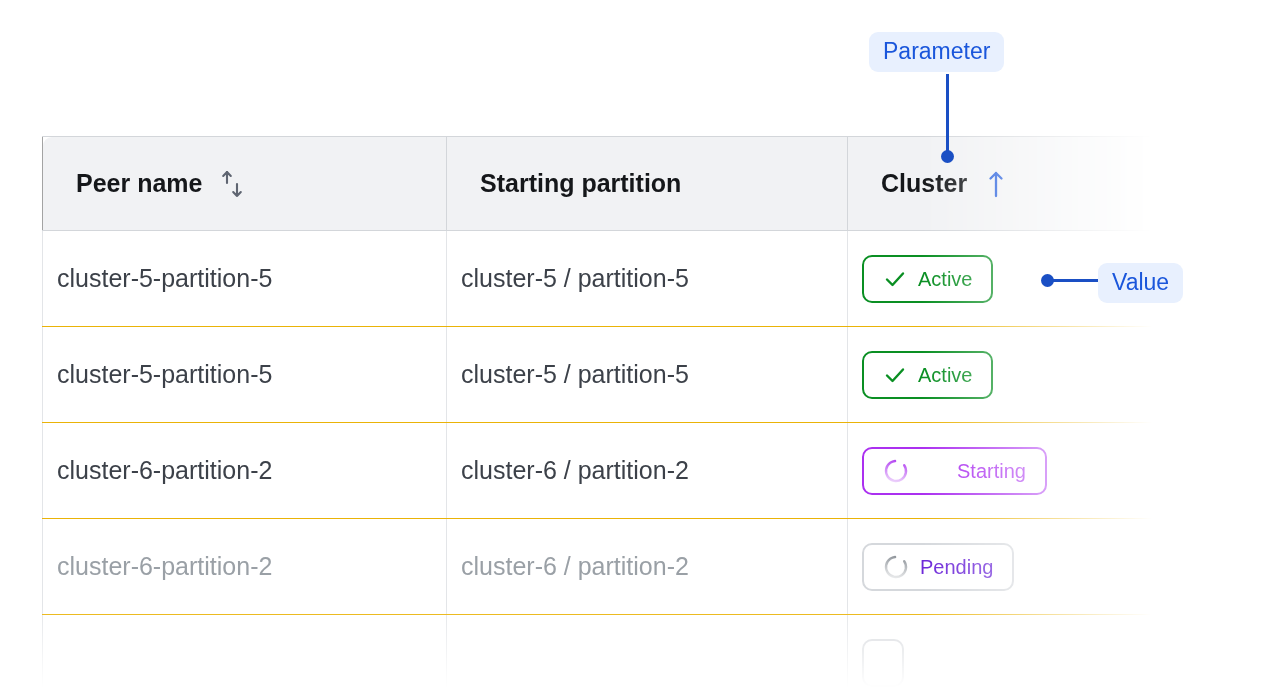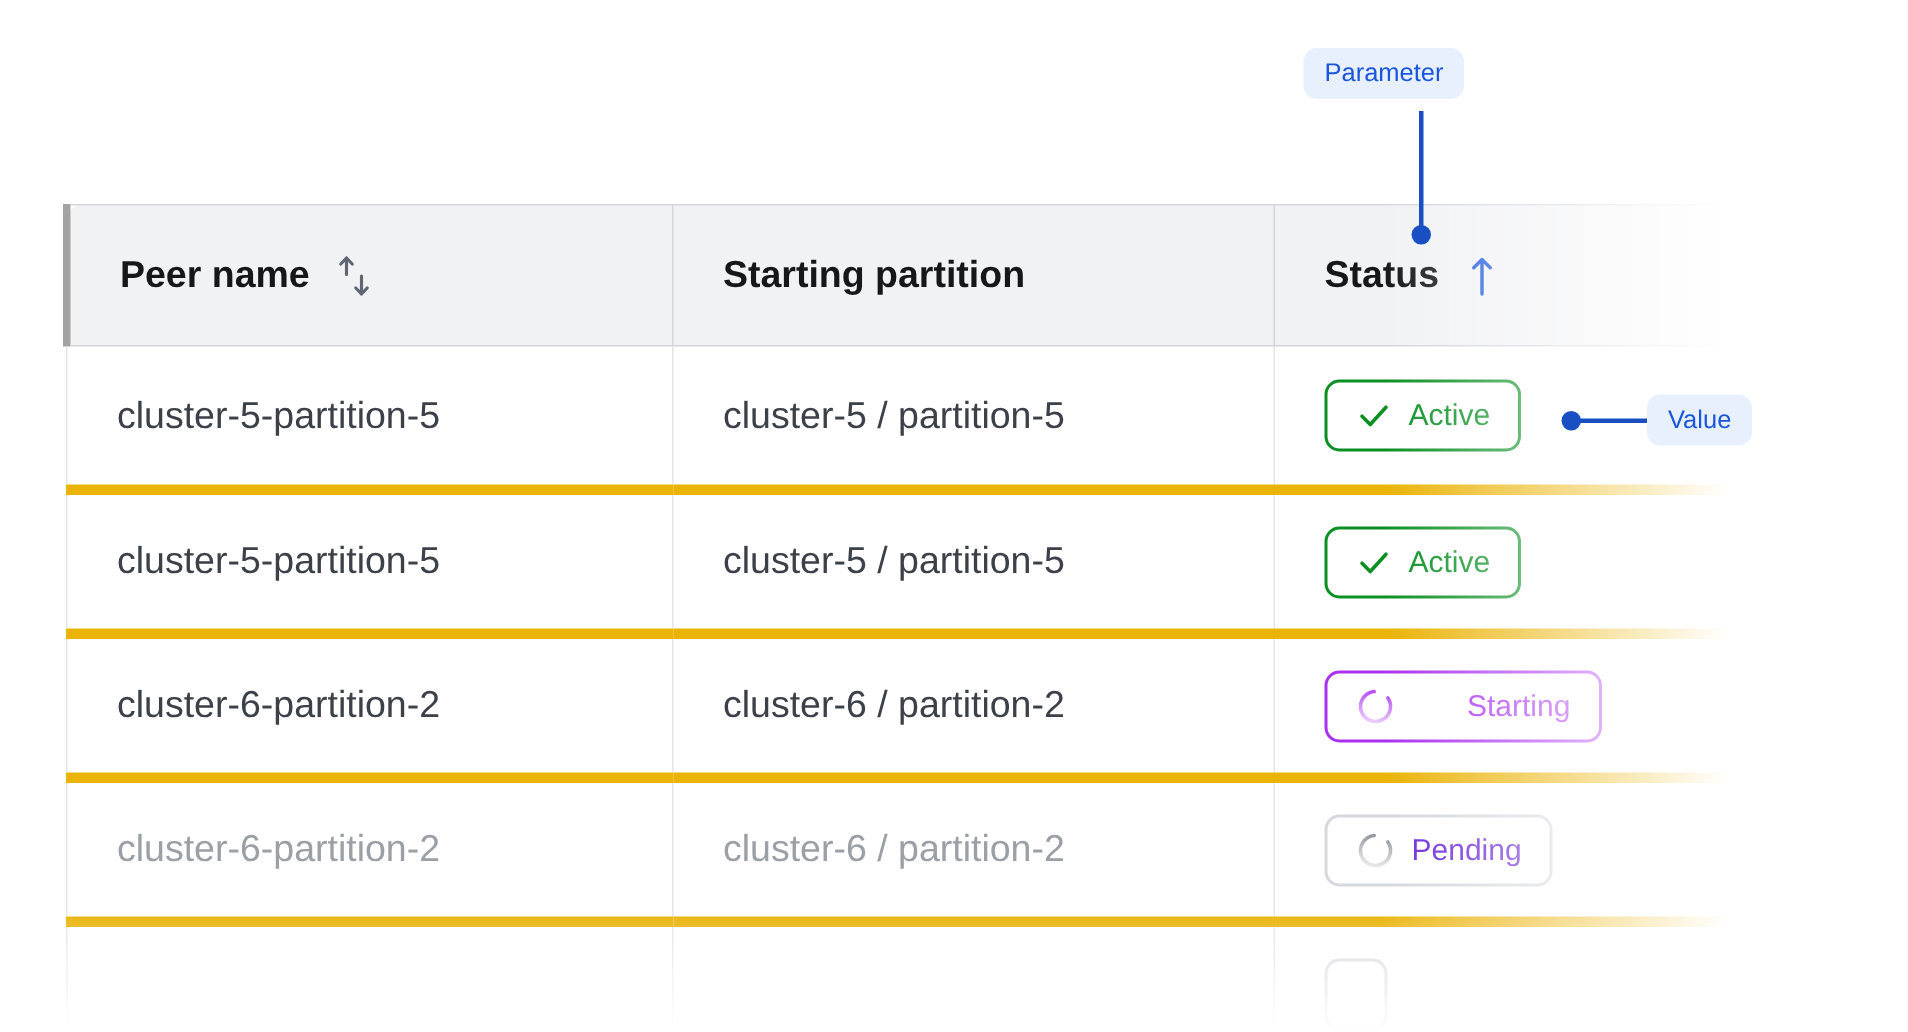--- a/index.html
+++ b/index.html
@@ -13,21 +13,21 @@
     font-family: "Liberation Sans", sans-serif;
     overflow: hidden;
     position: relative;
   }
 
   
   .annot-badge {
     position: absolute;
     background: #e8f0fe;
     color: #1a56db;
-    font-size: 17px;
+    font-size: 23px;
     font-weight: 400;
     border-radius: 9px;
     padding: 8px 14px 9px 14px;
     line-height: 1;
     white-space: nowrap;
     z-index: 40;
   }
   #parameter-badge { left: 869px; top: 32px; }
   #value-badge { left: 1098px; top: 263px; }
 
@@ -91,38 +91,38 @@
     text-align: left;
     font-size: 25px;
     font-weight: 700;
     color: #15171a;
     border-bottom: 1px solid #d3d6da;
     border-right: 1px solid #d3d6da;
     box-sizing: border-box;
     vertical-align: middle;
   }
   .data-table thead th:first-child {
-    border-left: 5px solid #a3a3a3;
+    border-left: 1px solid #a3a3a3;
     border-top: 1px solid #d3d6da;
     border-top-left-radius: 9px;
   }
   .data-table thead th:not(:first-child) { border-top: 1px solid #d3d6da; }
 
   .th-inner {
     display: flex;
     align-items: center;
     gap: 16px;
   }
 
   .data-table tbody td {
     height: 96px;
-    padding: 0 0 0 33px;
+    padding: 0 0 0 14px;
     font-size: 25px;
     color: #3c4149;
-    border-bottom: 7px solid #eab308;
+    border-bottom: 1px solid #eab308;
     border-right: 1px solid #e3e5e8;
     border-left: none;
     box-sizing: border-box;
     vertical-align: middle;
     background: #ffffff;
     white-space: nowrap;
   }
   .data-table tbody td:first-child { border-left: 1px solid #e3e5e8; }
   .data-table tbody tr.dim td { color: #9aa0a6; }
 
@@ -181,21 +181,21 @@
             </span>
           </span>
         </th>
         <th>
           <span class="th-inner">
             <span>Starting partition</span>
           </span>
         </th>
         <th>
           <span class="th-inner">
-            <span>Status</span>
+            <span>Cluster</span>
             <span>
               <svg class="sort-icon-up" viewBox="0 0 26 30" fill="none" xmlns="http://www.w3.org/2000/svg">
                 <path d="M13 27 V4 M13 4 L7.5 9.5 M13 4 L18.5 9.5" stroke="#1a56db" stroke-width="2.3" stroke-linecap="round" stroke-linejoin="round"></path>
               </svg>
             </span>
           </span>
         </th>
       </tr>
     </thead>
     <tbody>

